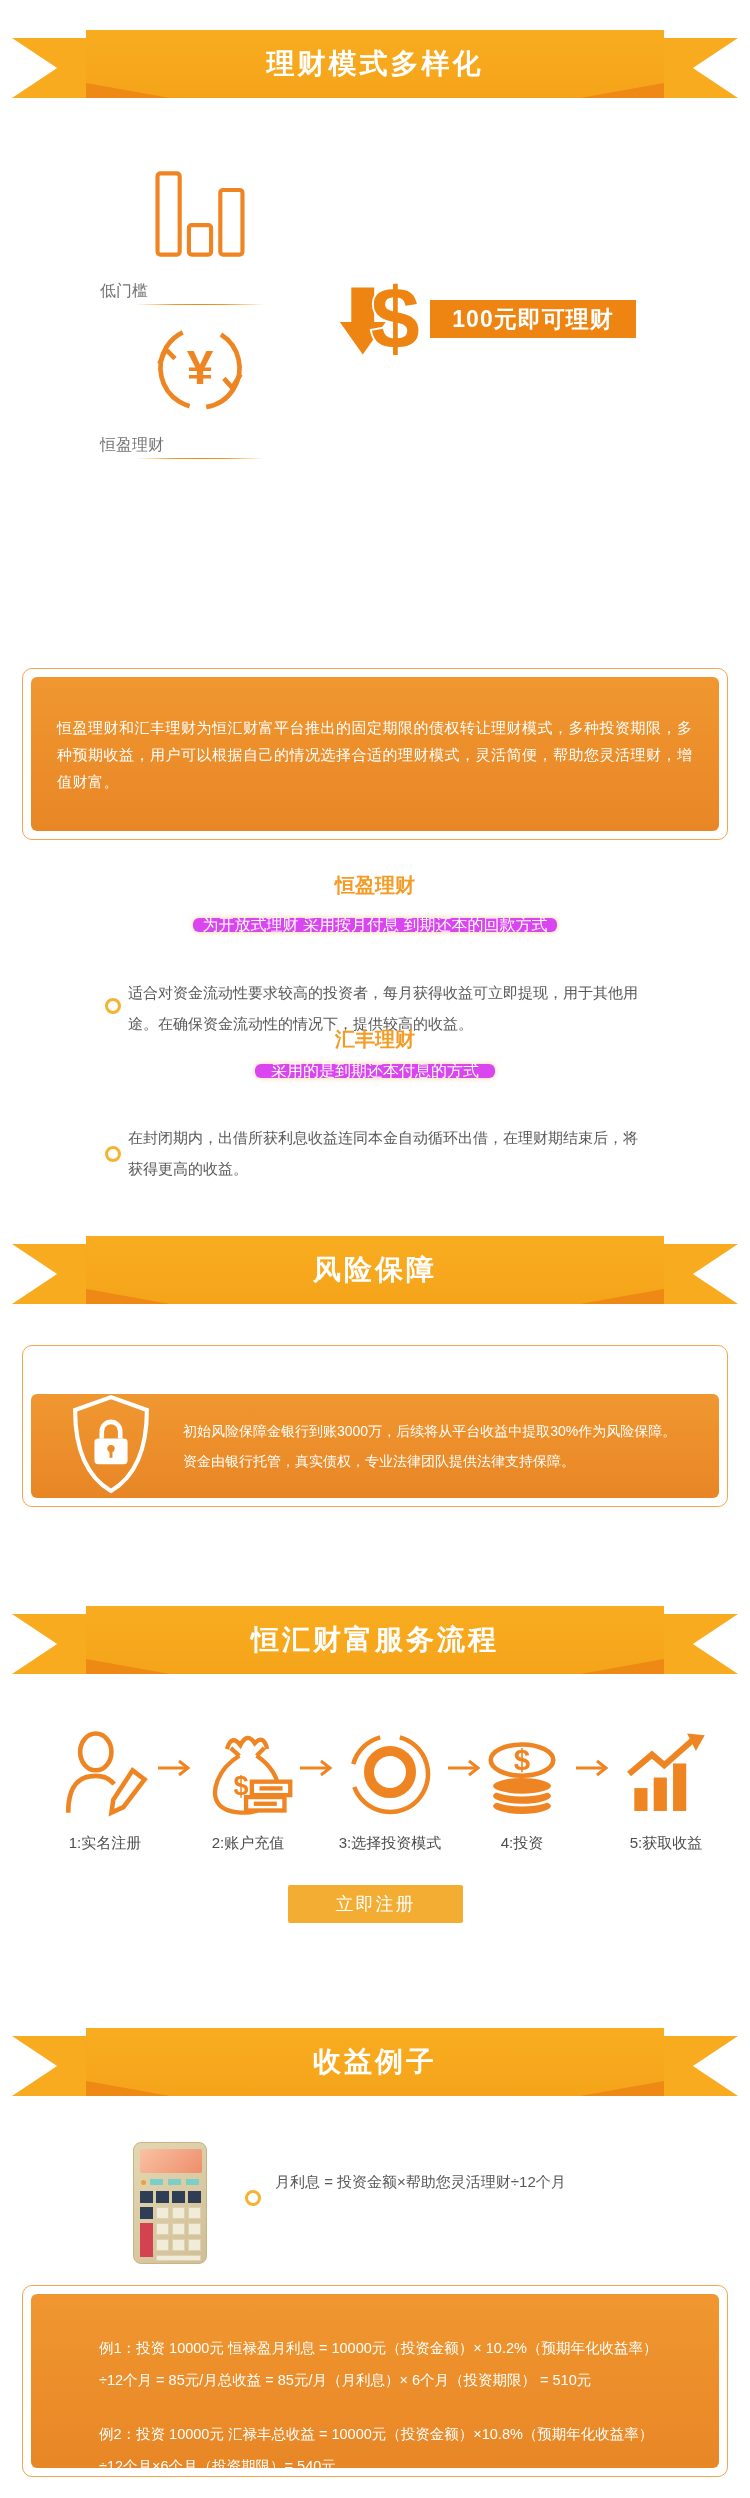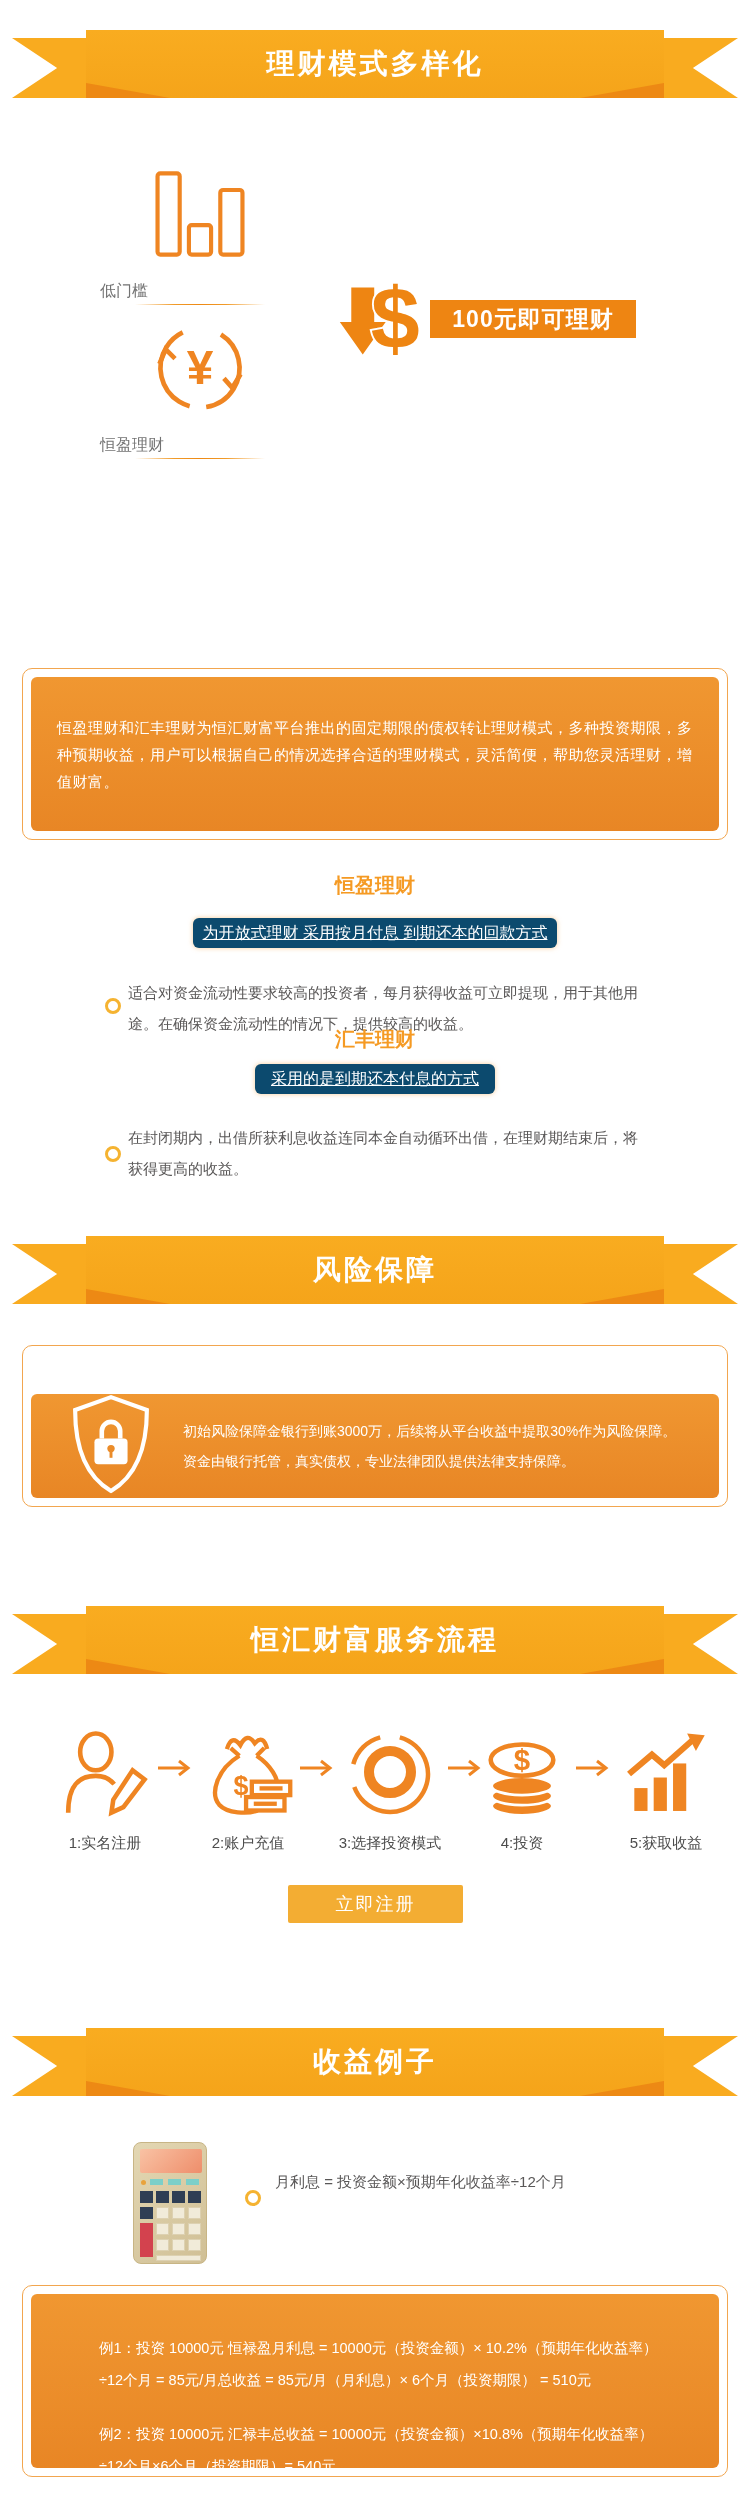--- a/index.html
+++ b/index.html
@@ -26,22 +26,22 @@
     color:#fff; font-size:23px; font-weight:bold; display:flex; align-items:center; justify-content:center; letter-spacing:1px; }
 
   
   .obox-outer { position:absolute; left:22px; width:706px; background:#fff; border:1px solid #F2A64F; border-radius:10px; }
   .obox-inner { position:absolute; left:8px; right:8px; top:8px; bottom:8px; border-radius:6px;
     background:linear-gradient(180deg,#F09731,#E88625); color:#fff; }
   .intro-inner { display:flex; align-items:center; padding:0 26px; }
   .intro-inner p { font-size:15px; line-height:27px; letter-spacing:.5px; }
 
   .subhead { position:absolute; left:0; width:750px; text-align:center; font-size:20px; font-weight:bold; color:#F59A23; }
-  .hl-strip { position:absolute; height:30px; background:#0c4a6e; border-radius:6px; color:#fff; font-size:16px;
-    display:flex; align-items:center; justify-content:center; box-shadow:0 0 5px rgba(243,164,70,.55);text-decoration:underline; }
+  .hl-strip { position:absolute; height:14px; background:#d946ef; border-radius:6px; color:#fff; font-size:16px;
+    display:flex; align-items:center; justify-content:center; box-shadow:0 0 5px rgba(243,164,70,.55); }
   .bullet-ring { position:absolute; width:16px; height:16px; border:3px solid #F5B331; border-radius:50%; }
   .bullet-text { position:absolute; left:128px; width:524px; font-size:15px; line-height:31px; color:#595757; }
 
   .risk-inner { display:flex; align-items:center; padding-left:34px;margin-top:40px; }
   .risk-text { margin-left:26px; font-size:14px; line-height:30px; white-space:nowrap; }
 
   
   .step { position:absolute; width:140px; text-align:center; }
   .step .ic { height:100px; display:flex; align-items:flex-end; justify-content:center; }
   .step .lbl { margin-top:12px; font-size:15px; color:#4D4D4D; }
@@ -288,21 +288,21 @@
     <div class="k cream" style="left:38px;top:80px"></div>
     <div class="k cream" style="left:54px;top:80px"></div>
     <div class="k cream" style="left:22px;top:96px"></div>
     <div class="k cream" style="left:38px;top:96px"></div>
     <div class="k cream" style="left:54px;top:96px"></div>
     <div class="k cream" style="left:22px;top:112px;width:45px;height:6px"></div>
   </div>
 
   <div class="bullet-ring" style="left:245px;top:2190px"></div>
   <div style="position:absolute;left:275px;top:2166px">
-    <div class="formula-line">月利息 = 投资金额×预期年化收益率÷12个月</div>
+    <div class="formula-line">月利息 = 投资金额×帮助您灵活理财÷12个月</div>
   </div>
 
   <div class="obox-outer" style="top:2285px;height:192px">
     <div class="obox-inner" style="padding:38px 60px 0 68px">
       <div class="case">
         <p>例1：投资 10000元 恒禄盈月利息 = 10000元（投资金额）× 10.2%（预期年化收益率）</p>
         <p>÷12个月 = 85元/月总收益 = 85元/月（月利息）× 6个月（投资期限） = 510元</p>
       </div>
       <div class="case">
         <p>例2：投资 10000元 汇禄丰总收益 = 10000元（投资金额）×10.8%（预期年化收益率）</p>

